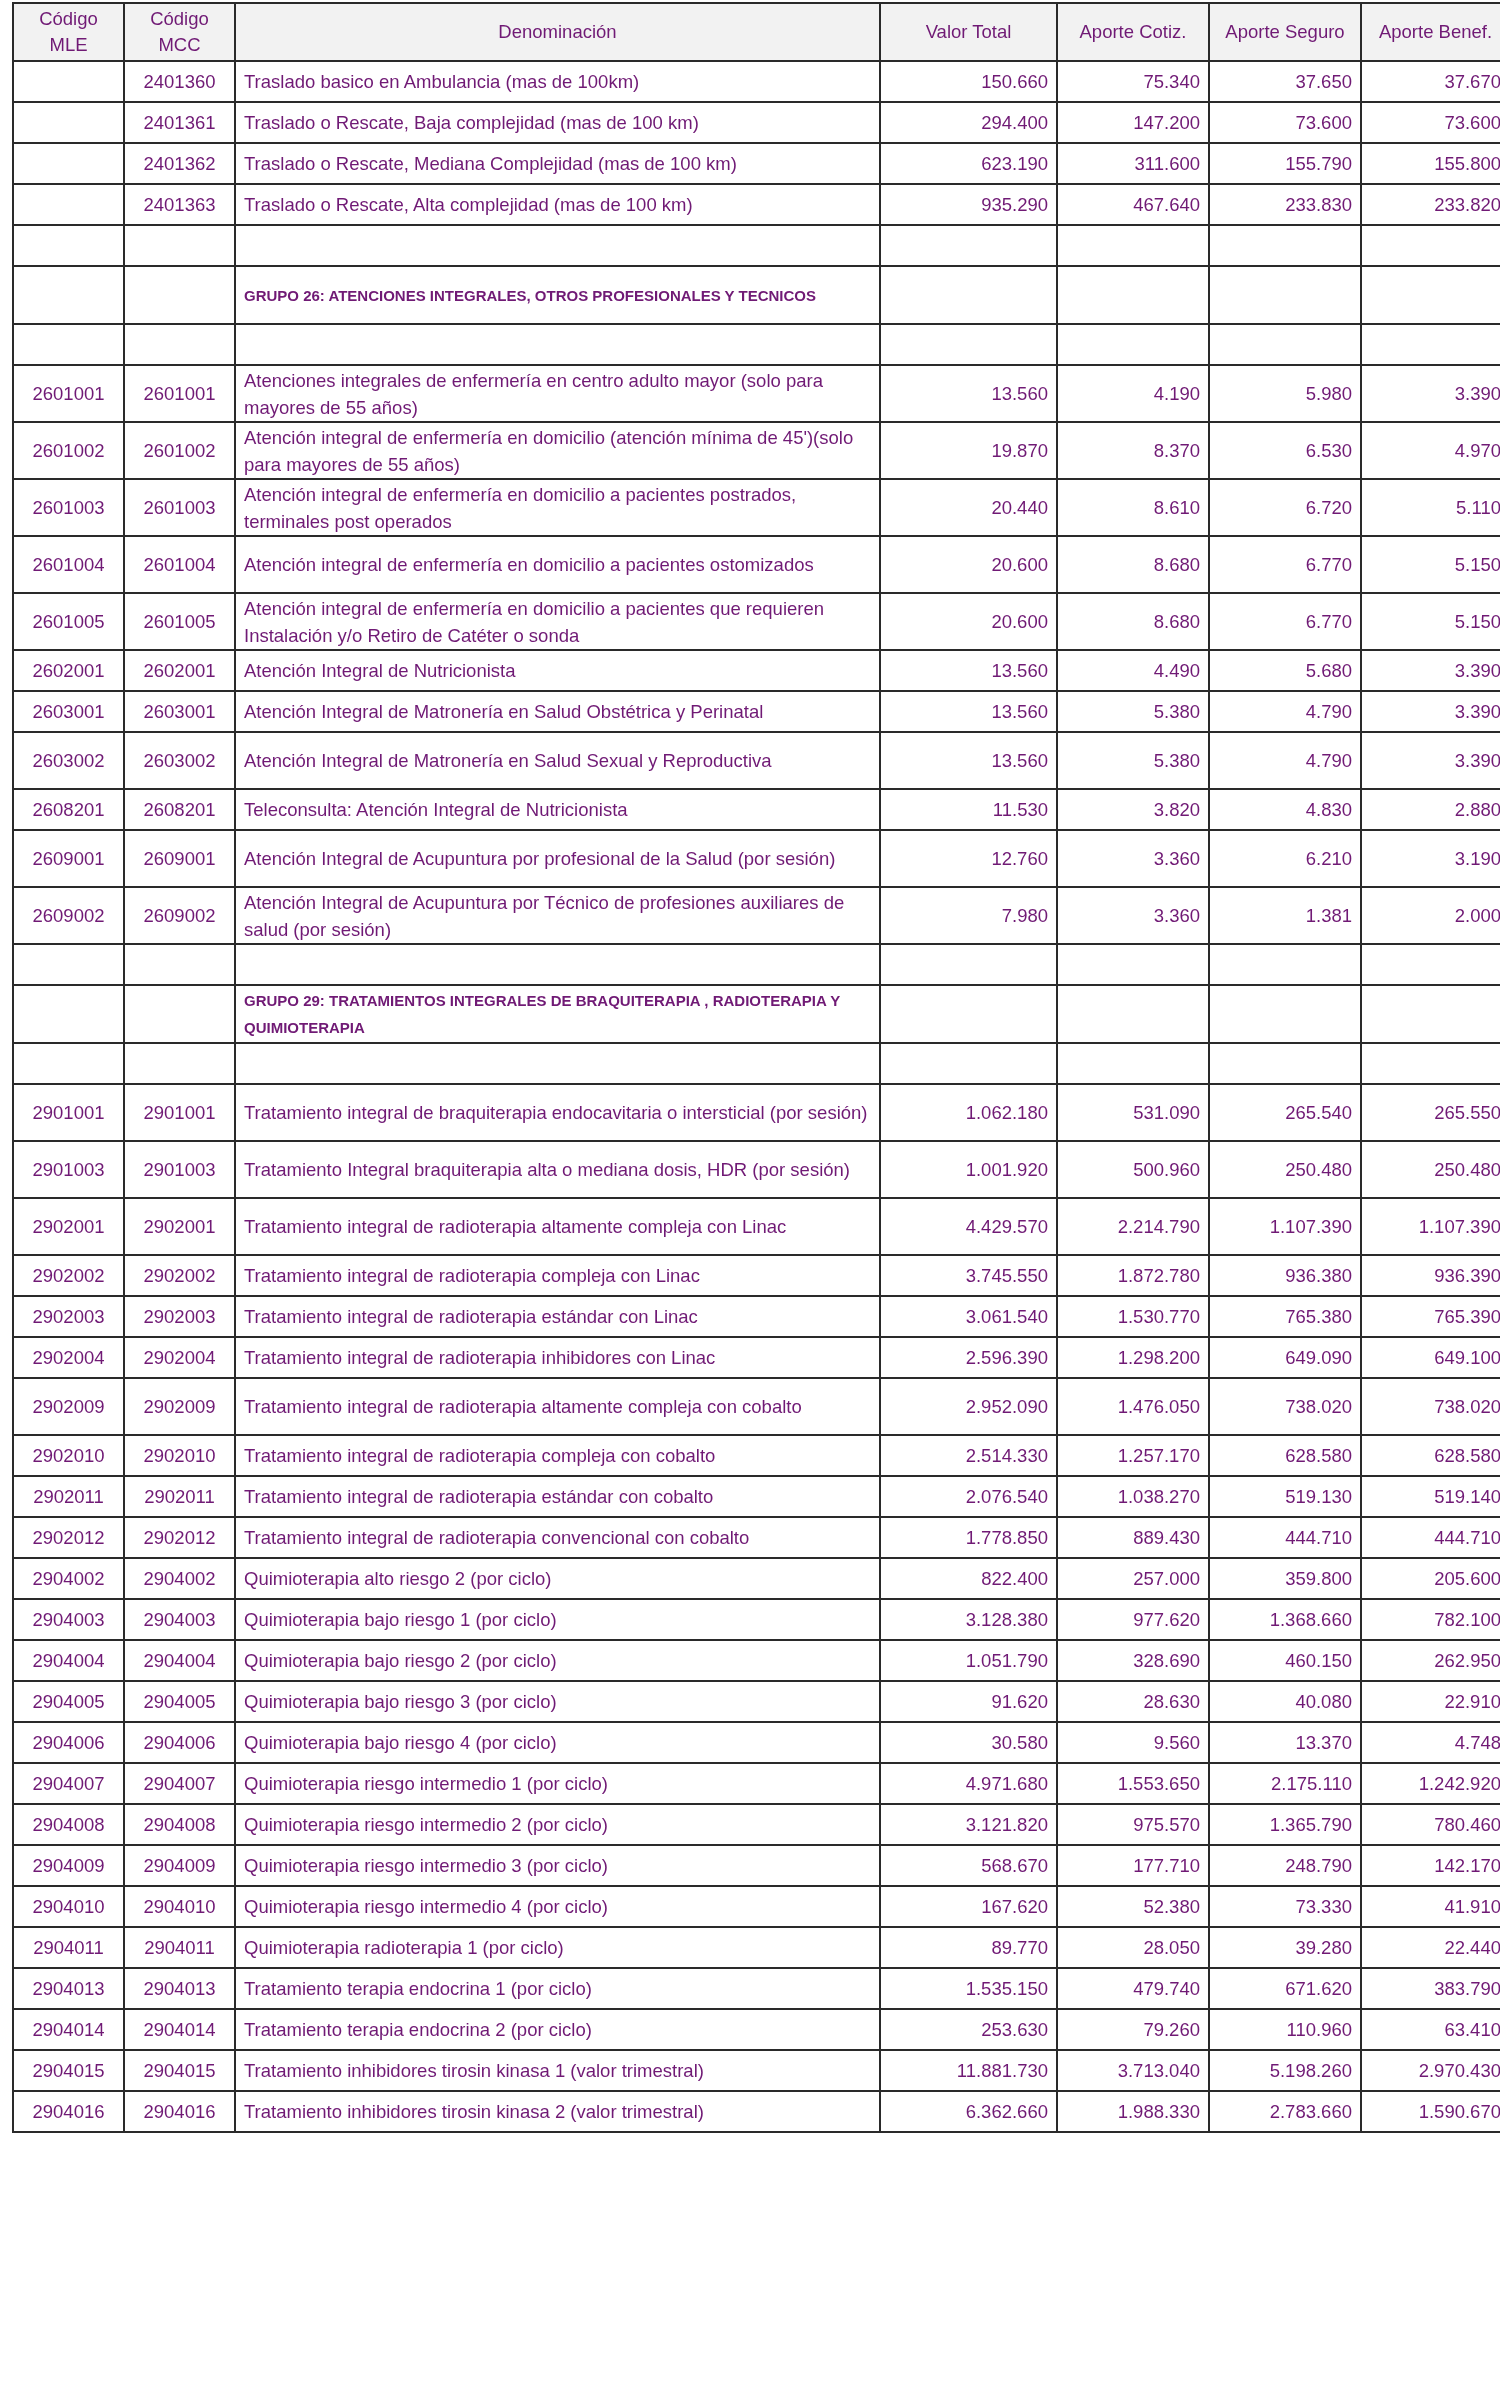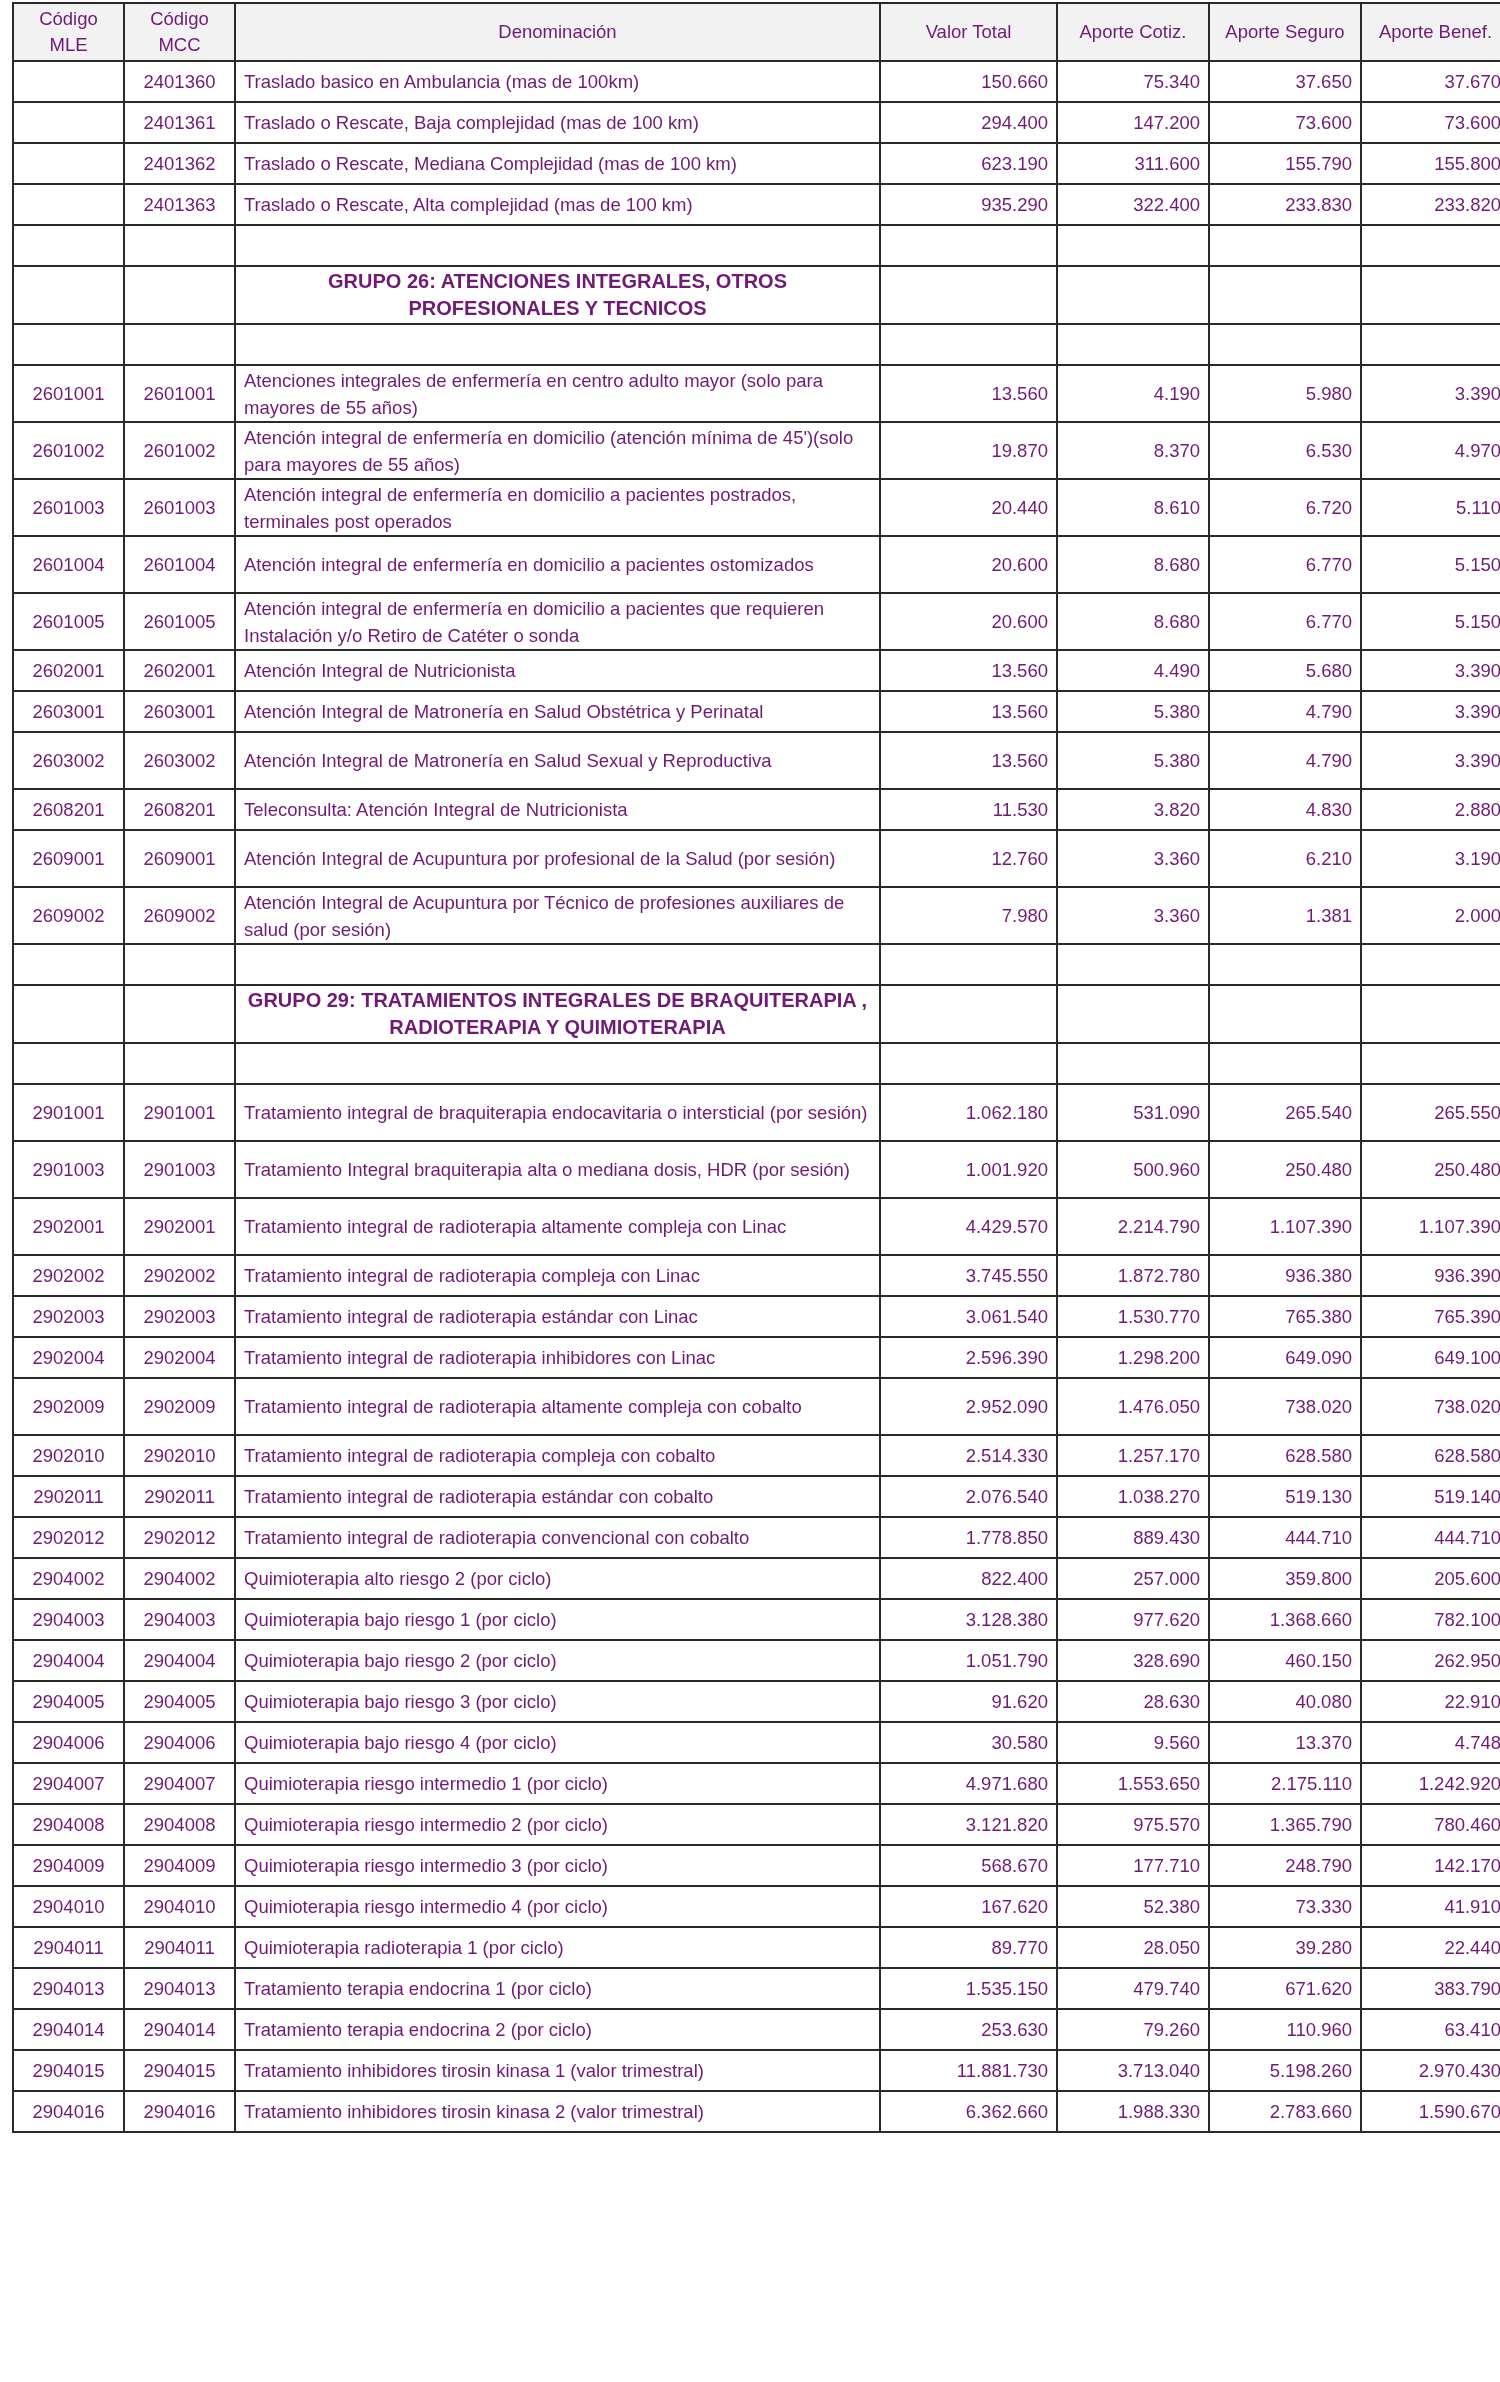--- a/index.html
+++ b/index.html
@@ -33,21 +33,21 @@
   col.c-cot { width: 152px; }
   col.c-seg { width: 152px; }
   col.c-ben { width: 149px; }
   td.code { text-align: center; padding: 0 4px; }
   td.num { text-align: right; padding-right: 12px; }
   td.den { text-align: left; padding-left: 10px; }
   tr.single td { height: 39px; }
   tr.double td { height: 55px; }
   tr.blank td { height: 39px; }
   tr.group td { height: 56px; }
-  tr.group td.den { font-weight: bold; font-size: 20px; text-align: center; }
+  tr.group td.den { font-weight: bold; font-size: 15px; }
 </style>
 </head>
 <body>
 
 <table id="tbl">
   <colgroup>
     <col class="c-mle">
       <col class="c-mcc">
       <col class="c-den">
       <col class="c-tot">
@@ -92,21 +92,21 @@
     <td class="num">623.190</td>
     <td class="num">311.600</td>
     <td class="num">155.790</td>
     <td class="num">155.800</td>
   </tr>
       <tr class="single">
     <td class="code"></td>
     <td class="code">2401363</td>
     <td class="den">Traslado o Rescate, Alta complejidad (mas de 100 km)</td>
     <td class="num">935.290</td>
-    <td class="num">322.400</td>
+    <td class="num">467.640</td>
     <td class="num">233.830</td>
     <td class="num">233.820</td>
   </tr>
       <tr class="blank">
     <td class="code"></td>
     <td class="code"></td>
     <td class="den"></td>
     <td class="num"></td>
     <td class="num"></td>
     <td class="num"></td>

